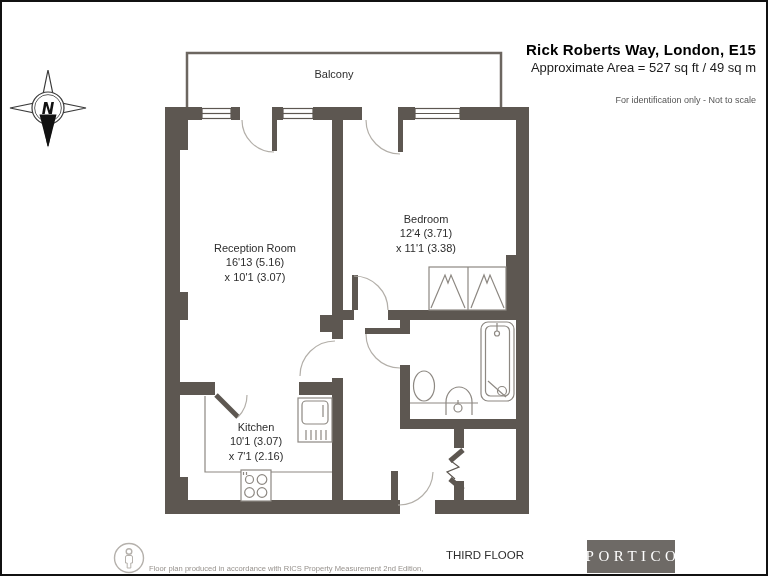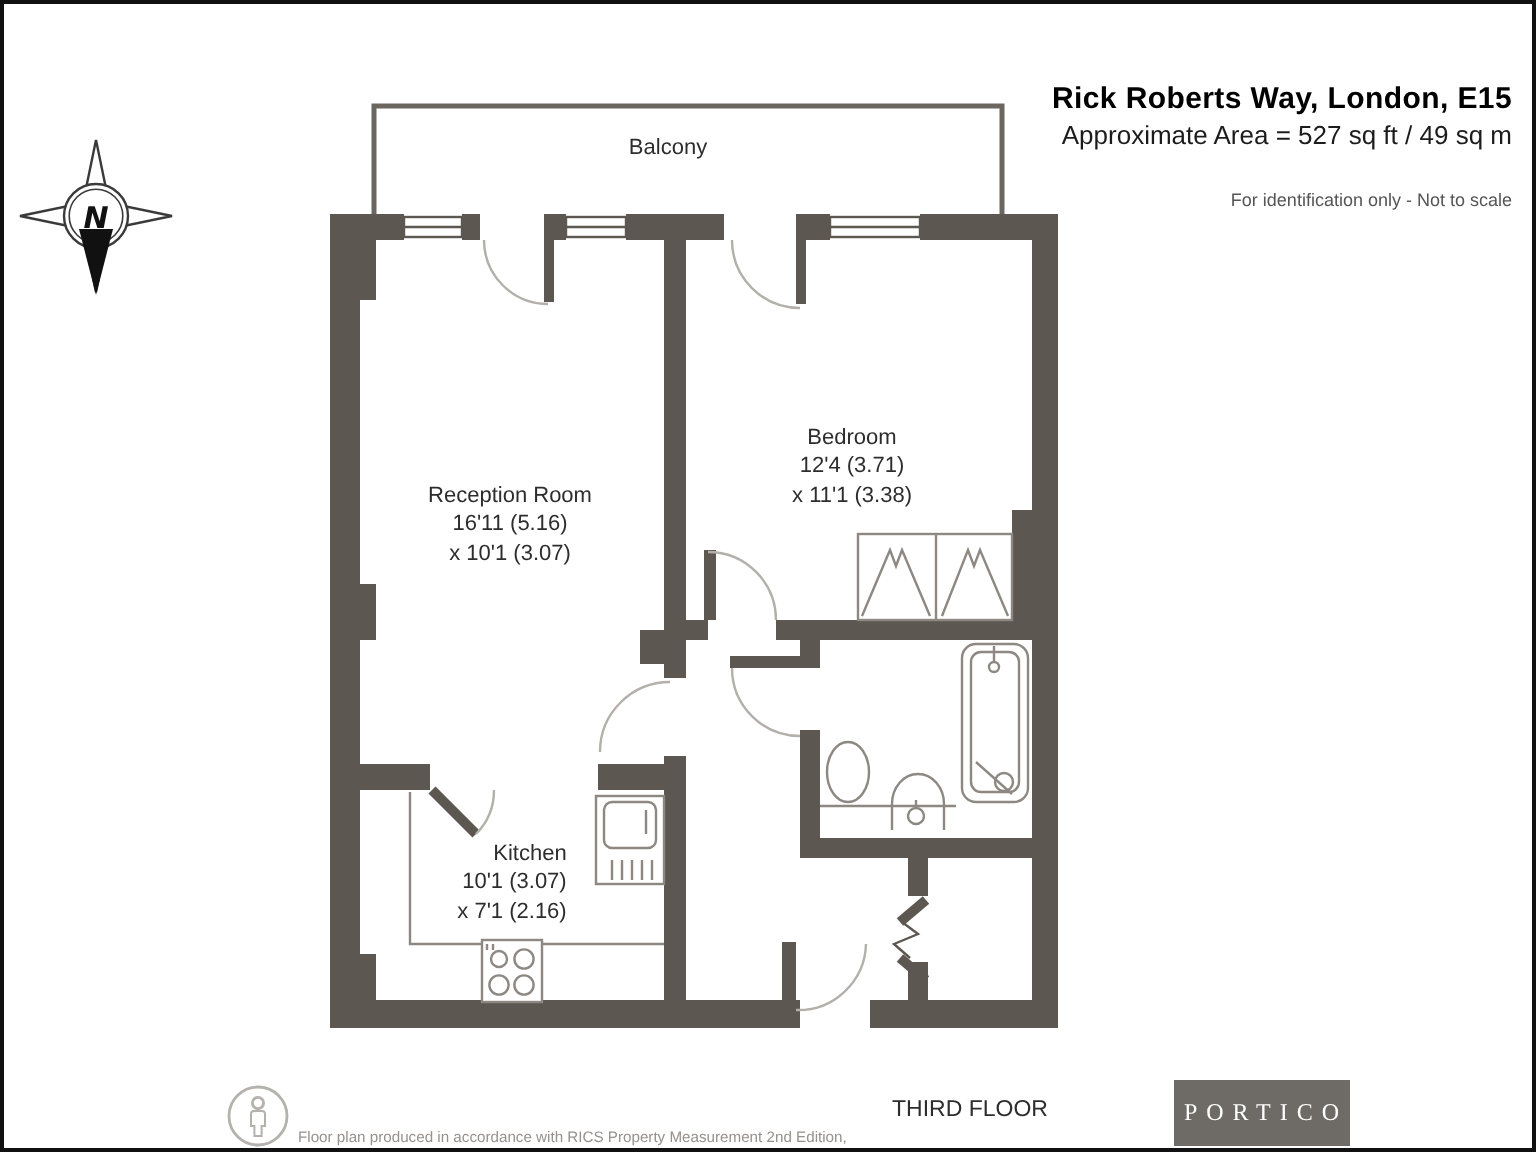--- a/index.html
+++ b/index.html
@@ -10,21 +10,21 @@
               font-size:11px;line-height:1.3;color:#2d2d2d;white-space:nowrap;}
   .plain-label{position:absolute;transform:translateX(-50%);font-size:11px;color:#2d2d2d;white-space:nowrap;}
   #title-block{position:absolute;top:3px;right:10px;text-align:right;}
   #title-block .t1{font-size:15px;font-weight:bold;color:#000;letter-spacing:0.2px;margin-top:36px;}
   #title-block .t2{font-size:13px;color:#1c1c1c;margin-top:2px;}
   #title-block .t3{font-size:9px;color:#555;margin-top:20px;}
   #footer-text{position:absolute;left:147px;top:541px;font-size:7.6px;line-height:1.4;
                color:#96918c;white-space:pre-wrap;}
   #brand-box{position:absolute;left:585px;top:538px;width:88px;height:33px;background:#6e6a66;
              display:flex;align-items:center;justify-content:center;}
-  #brand-box span{color:#fff;font-family:"Liberation Serif",serif;font-size:12px;
+  #brand-box span{color:#fff;font-family:"Liberation Serif",serif;font-size:15px;
                   letter-spacing:4.5px;padding-left:4px;}
 </style>
 </head>
 <body>
 
 <div id="page">
 
   <svg id="plan-svg" width="768" height="576" viewBox="0 0 768 576">
 
     <g>
@@ -170,31 +170,31 @@
   <div id="title-block">
     <div class="t1">Rick Roberts Way, London, E15</div>
     <div class="t2">Approximate Area = 527 sq ft / 49 sq m</div>
     <div class="t3">For identification only - Not to scale</div>
   </div>
 
   <div class="plain-label" style="left:332px;top:66px;">Balcony</div>
 
   <div class="room-label" style="left:253px;top:239px;">
     <div>Reception Room</div>
-    <div>16'11 (5.16)</div>
+    <div>16'13 (5.16)</div>
     <div>x 10'1 (3.07)</div>
   </div>
 
   <div class="room-label" style="left:424px;top:182px;margin-top:28px;">
     <div>Bedroom</div>
     <div>12'4 (3.71)</div>
     <div>x 11'1 (3.38)</div>
   </div>
 
-  <div class="room-label" style="left:254px;top:418px;text-align:right;">
+  <div class="room-label" style="left:254px;top:418px;">
     <div>Kitchen</div>
     <div>10'1 (3.07)</div>
     <div>x 7'1 (2.16)</div>
   </div>
 
   <div class="plain-label" style="left:483px;top:515px;font-size:11.5px;margin-top:32px;">THIRD FLOOR</div>
 
   <div id="footer-text">
     <div>Floor plan produced in accordance with RICS Property Measurement 2nd Edition,</div>
     

